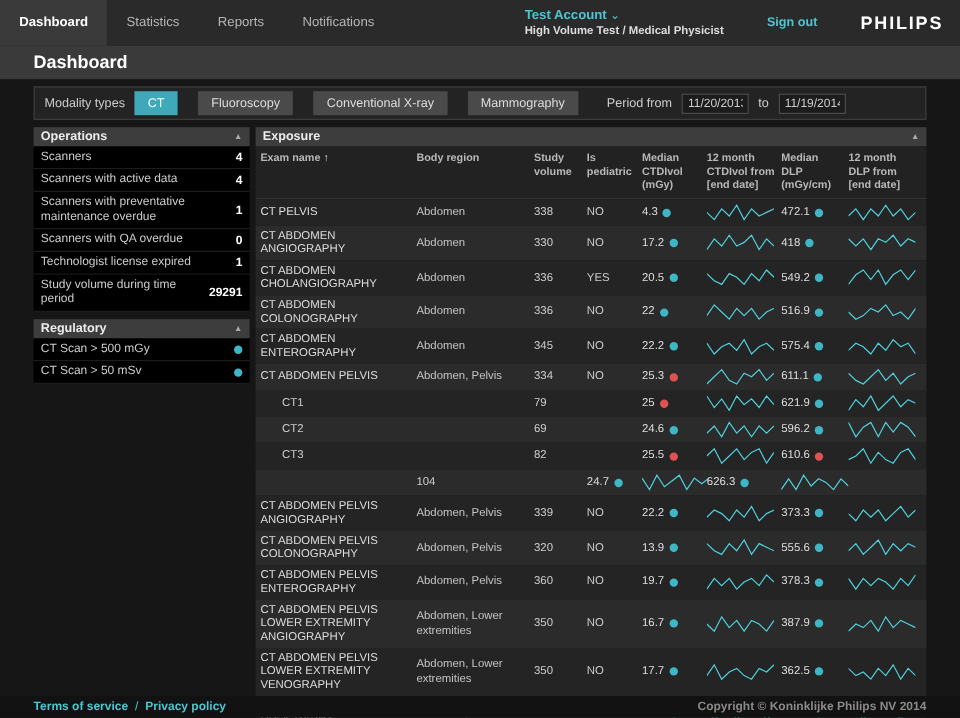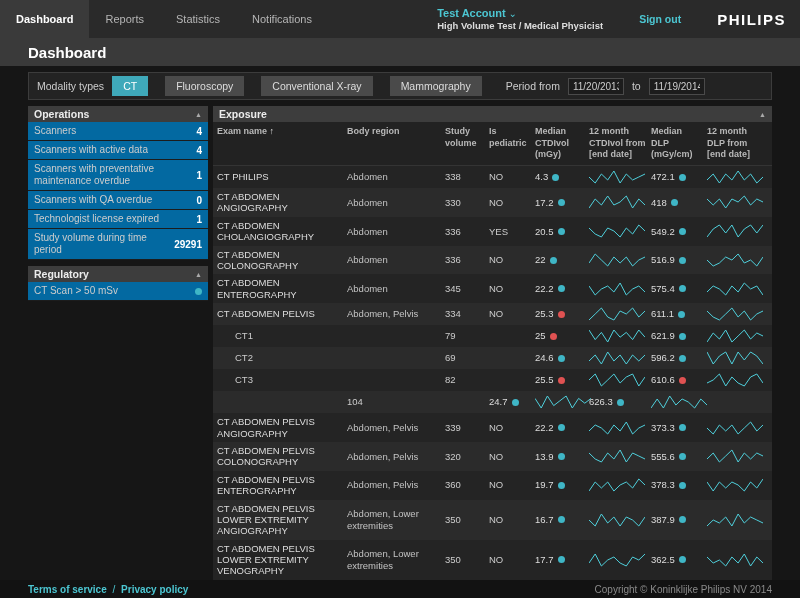--- a/index.html
+++ b/index.html
@@ -34,21 +34,21 @@
   .period-label { margin-left:16px; }
   .date-input { width:56px; background:#1c1c1c; border:1px solid #4a4a4a; color:#ccc; font-size:10px;
                 padding:2px 4px; font-family:inherit; }
   .layout { display:flex; gap:5px; }
   
   .sidebar { width:180px; flex:none; }
   .panel { margin-bottom:6px; }
   .panel-header { background:#3d3d3d; color:#ececec; font-size:10.5px; font-weight:bold;
                   padding:2px 6px; display:flex; justify-content:space-between; align-items:center; cursor:pointer; }
   .collapse-icon { font-size:7px; color:#aaa; }
-  .op-item, .reg-item { display:flex; justify-content:space-between; align-items:center; background:#0369a1;
+  .op-item, .reg-item { display:flex; justify-content:space-between; align-items:center; background:#000000;
              border-bottom:1px solid #1c1c1c; padding:3px 6px; font-size:10px; min-height:17px; }
   .op-label, .reg-label { color:#ccc; line-height:1.2; padding-right:6px; }
   .op-value { color:#fff; font-weight:bold; }
   
   .main { flex:1; min-width:0; }
   .grid8 { display:grid; grid-template-columns:130px 98px 44px 46px 54px 62px 56px 62px; }
   .table-head { background:#222; border-bottom:1px solid #343434; padding:4px 4px; }
   .th { font-size:9px; font-weight:bold; color:#b8b8b8; white-space:pre-line; line-height:1.3;
         padding-right:4px; cursor:pointer; }
   .sort-arrow { color:#ddd; }
@@ -62,35 +62,35 @@
   .metric { display:flex; align-items:center; gap:4px; color:#ddd; }
   .dot { width:7px; height:7px; border-radius:50%; display:inline-block; flex:none; }
   .dot.ok { background:#3fb6c6; }
   .dot.alert { background:#e05252; }
   .spark svg { display:block; }
   
   .footer { position:absolute; bottom:0; left:0; right:0; height:18px; background:#121212;
             display:flex; justify-content:space-between; align-items:center; padding:0 28px; font-size:10px; }
   .footer-link { color:#4cc6d2; font-weight:bold; cursor:pointer; }
   .link-sep { color:#4cc6d2; margin:0 3px; }
-  .copyright { color:#8a8a8a; }
+  .copyright { color:#8a8a8a;font-weight:bold; }
 </style>
 </head>
 <body>
 
 <div class="topbar">
   <div class="tabs" id="tabs">
       <div class="tab active">
         <span class="tab-label">Dashboard</span>
       </div>
       <div class="tab">
+        <span class="tab-label">Statistics</span>
+      </div>
+      <div class="tab">
         <span class="tab-label">Reports</span>
-      </div>
-      <div class="tab">
-        <span class="tab-label">Statistics</span>
       </div>
       <div class="tab">
         <span class="tab-label">Notifications</span>
       </div>
     </div>
   <div class="topbar-right">
     <div class="account">
       <div><span class="account-name">Test Account</span>
         <span class="chev">⌄</span></div>
       <div class="account-sub">High Volume Test / Medical Physicist</div>
@@ -150,20 +150,24 @@
     <span class="op-value">29291</span>
   </div>
           </div>
       </div>
       <div class="panel">
         <div class="panel-header">
           <span>Regulatory</span>
           <span class="collapse-icon">▲</span>
         </div>
         <div id="reg-items">
+            <div class="reg-item">
+    <span class="reg-label">CT Scan &gt; 500 mGy</span>
+    <span class="dot ok"></span>
+  </div>
             <div class="reg-item">
     <span class="reg-label">CT Scan &gt; 50 mSv</span>
     <span class="dot ok"></span>
   </div>
           </div>
       </div>
     </div>
 
     <div class="main">
       <div class="panel-header">
@@ -185,21 +189,21 @@
 [end date]</span><span class="sort-arrow"></span></div>
           <div class="th"><span class="th-label">Median
 DLP
 (mGy/cm)</span><span class="sort-arrow"></span></div>
           <div class="th"><span class="th-label">12 month
 DLP from
 [end date]</span><span class="sort-arrow"></span></div>
         </div>
       <div class="rows" id="rows">
           <div class="trow grid8">
-    <div class="cell c-exam">CT PHILIPS</div>
+    <div class="cell c-exam">CT PELVIS</div>
     <div class="cell c-body">Abdomen</div>
     <div class="cell c-vol">338</div>
     <div class="cell c-ped">NO</div>
     <div class="cell metric c-ctdi">
       <span class="val">4.3</span>
       <span class="dot ok"></span>
     </div>
     <div class="cell spark c-spark1">
               <svg width="56" height="16" viewBox="0 0 56 16">
                 <polyline points="0.0,8.0 6.2,14.0 12.4,5.0 18.7,11.0 24.9,2.0 31.1,14.0 37.3,5.0 43.6,11.0 49.8,8.0 56.0,5.0" fill="none" stroke="#4fd0dc" stroke-width="1"></polyline>

